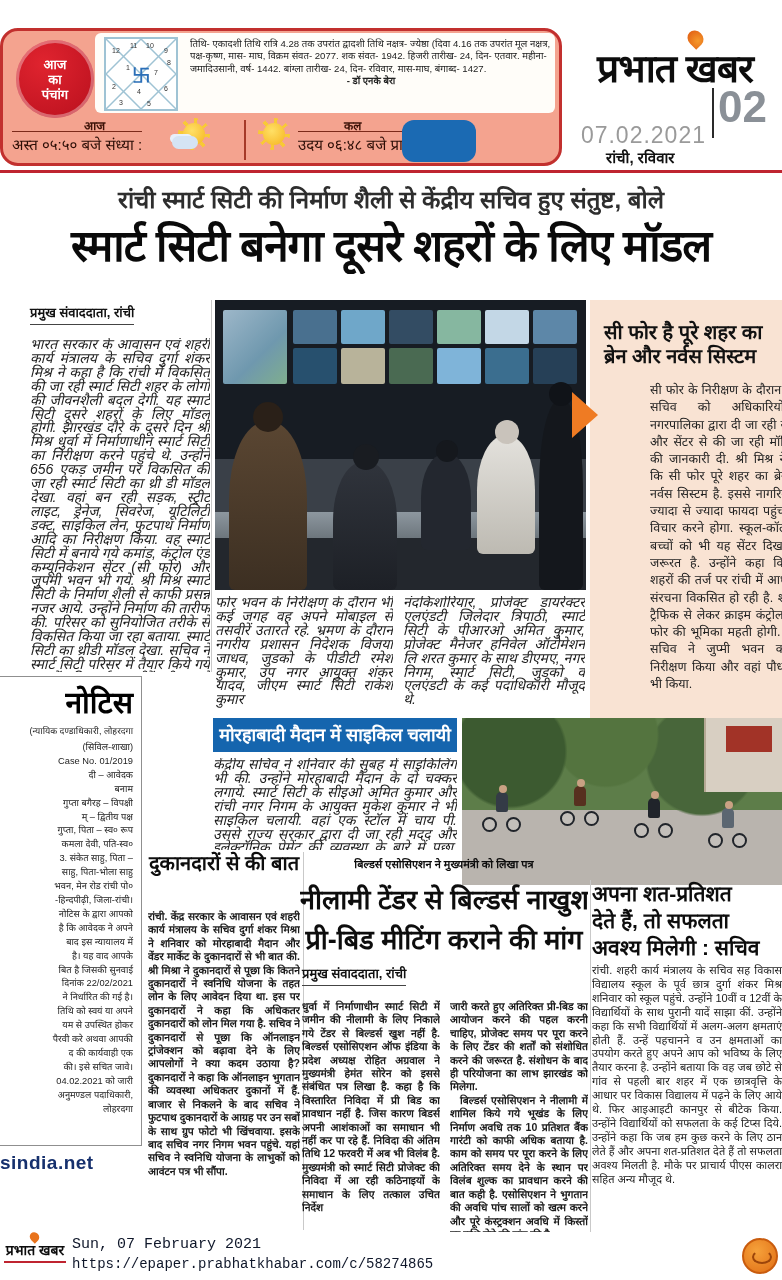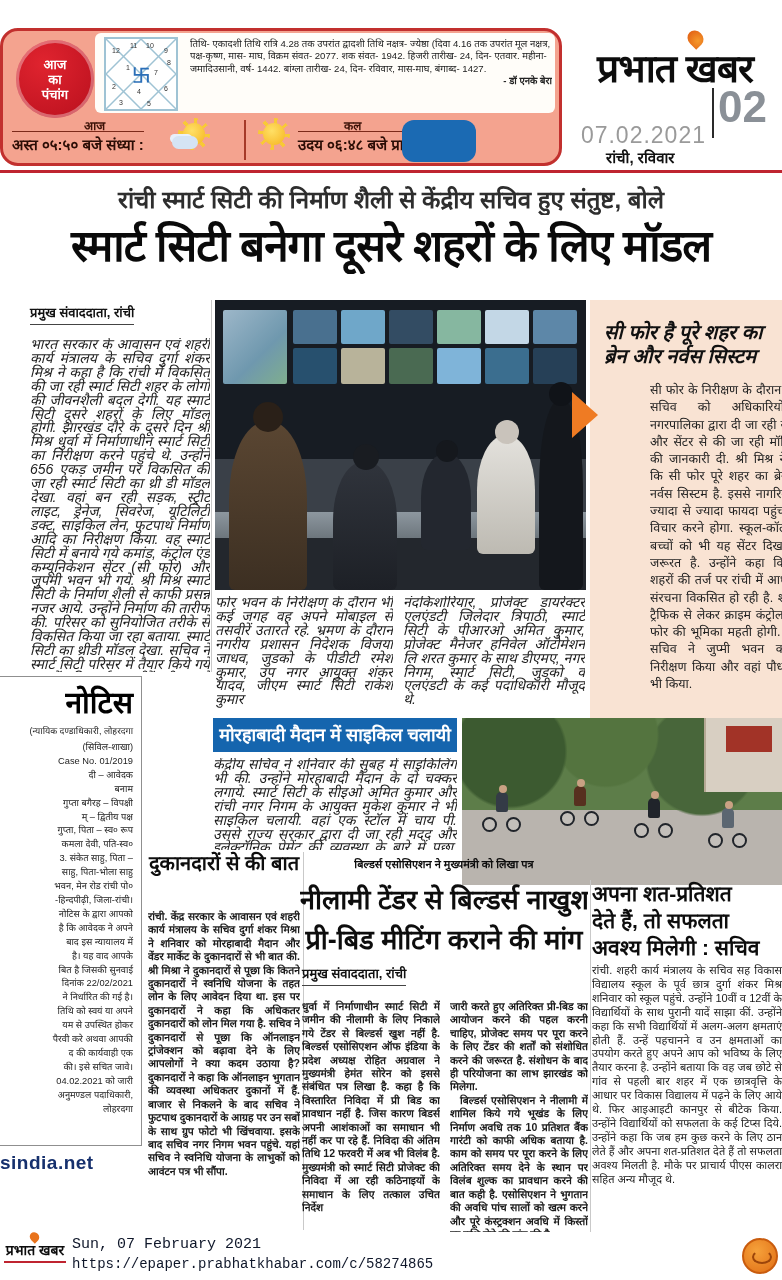--- a/index.html
+++ b/index.html
@@ -20,23 +20,23 @@
     background:#fffdf9; border-radius:6px; }
   .pk-badge { left:16px; top:40px; width:78px; height:78px; border-radius:50%;
     background:radial-gradient(circle at 35% 30%, #e0242f, #b80f1d);
     color:#fff; font-weight:bold; font-size:13px; line-height:15px;
     display:flex; flex-direction:column; align-items:center; justify-content:center;
     text-align:center; box-shadow:0 0 0 3px rgba(255,255,255,.35) inset; }
   .kundali { left:104px; top:37px; width:74px; height:74px; background:#fff;
     border:2px solid #9fc3d4; }
   .panchang-text { left:190px; top:38px; width:362px; height:72px;
     font-size:9.6px; line-height:12.4px; color:#222; }
-  .panchang-credit { text-align:right; font-weight:bold; }
+  .panchang-credit { text-align:center; font-weight:bold; }
   .sun-label { font-weight:bold; font-size:12px; color:#3d1207; }
-  .sun-text { font-weight:bold; font-size:15px; color:#2b0d05;
+  .sun-text { font-weight:normal; font-size:15px; color:#2b0d05;
     border-top:1.5px solid #7c2a1a; padding-top:2px; }
   .blue-tab { left:402px; top:120px; width:74px; height:42px;
     background:#1b6ab3; border-radius:12px; }
   .sun-core { position:absolute; left:5px; top:5px; width:22px; height:22px;
     border-radius:50%; background:radial-gradient(circle at 40% 35%, #ffe066, #f6b41f); }
   .sun-wrap { width:32px; height:32px; border-radius:50%;
     background:repeating-conic-gradient(#f8c936 0 14deg, rgba(248,201,54,0) 14deg 45deg); }
   .cloud { width:26px; height:13px; background:#d5e4f4; border-radius:8px;
     position:absolute; left:-6px; top:18px; box-shadow:-4px -4px 0 -2px #e8f0fa; }
   .sun-divider { left:244px; top:120px; width:2px; height:40px; background:#a63a28; }
@@ -72,21 +72,21 @@
     overflow:hidden; }
   .screen { position:absolute; border-radius:2px; }
   .desk { position:absolute; left:0; bottom:52px; width:100%; height:26px;
     background:linear-gradient(#8d979f,#6d767d); }
   .person { position:absolute; border-radius:46% 46% 6px 6px; }
   .head { position:absolute; border-radius:50%; }
 
   
   .c4-box { left:590px; top:300px; width:192px; height:432px; background:#f9e3d3; }
   .c4-title { position:absolute; left:14px; top:20px; width:168px;
-    font-size:20px; line-height:24px; font-weight:900; color:#111;font-style:italic; }
+    font-size:20px; line-height:24px; font-weight:900; color:#111; }
   .c4-body { position:absolute; left:16px; top:82px; width:162px; height:336px;
     font-size:12.5px; line-height:17.3px; color:#222; overflow:hidden;margin-left:44px; }
   .c4-arrow { left:572px; top:392px; width:0; height:0;
     border-top:23px solid transparent; border-bottom:23px solid transparent;
     border-left:26px solid #ef7b23; }
 
   
   .cyc-banner { left:213px; top:718px; width:244px; height:34px; background:#1565ae;
     color:#fff; font-size:18px; font-weight:900; text-align:center; line-height:34px;
     white-space:nowrap; overflow:hidden; }

